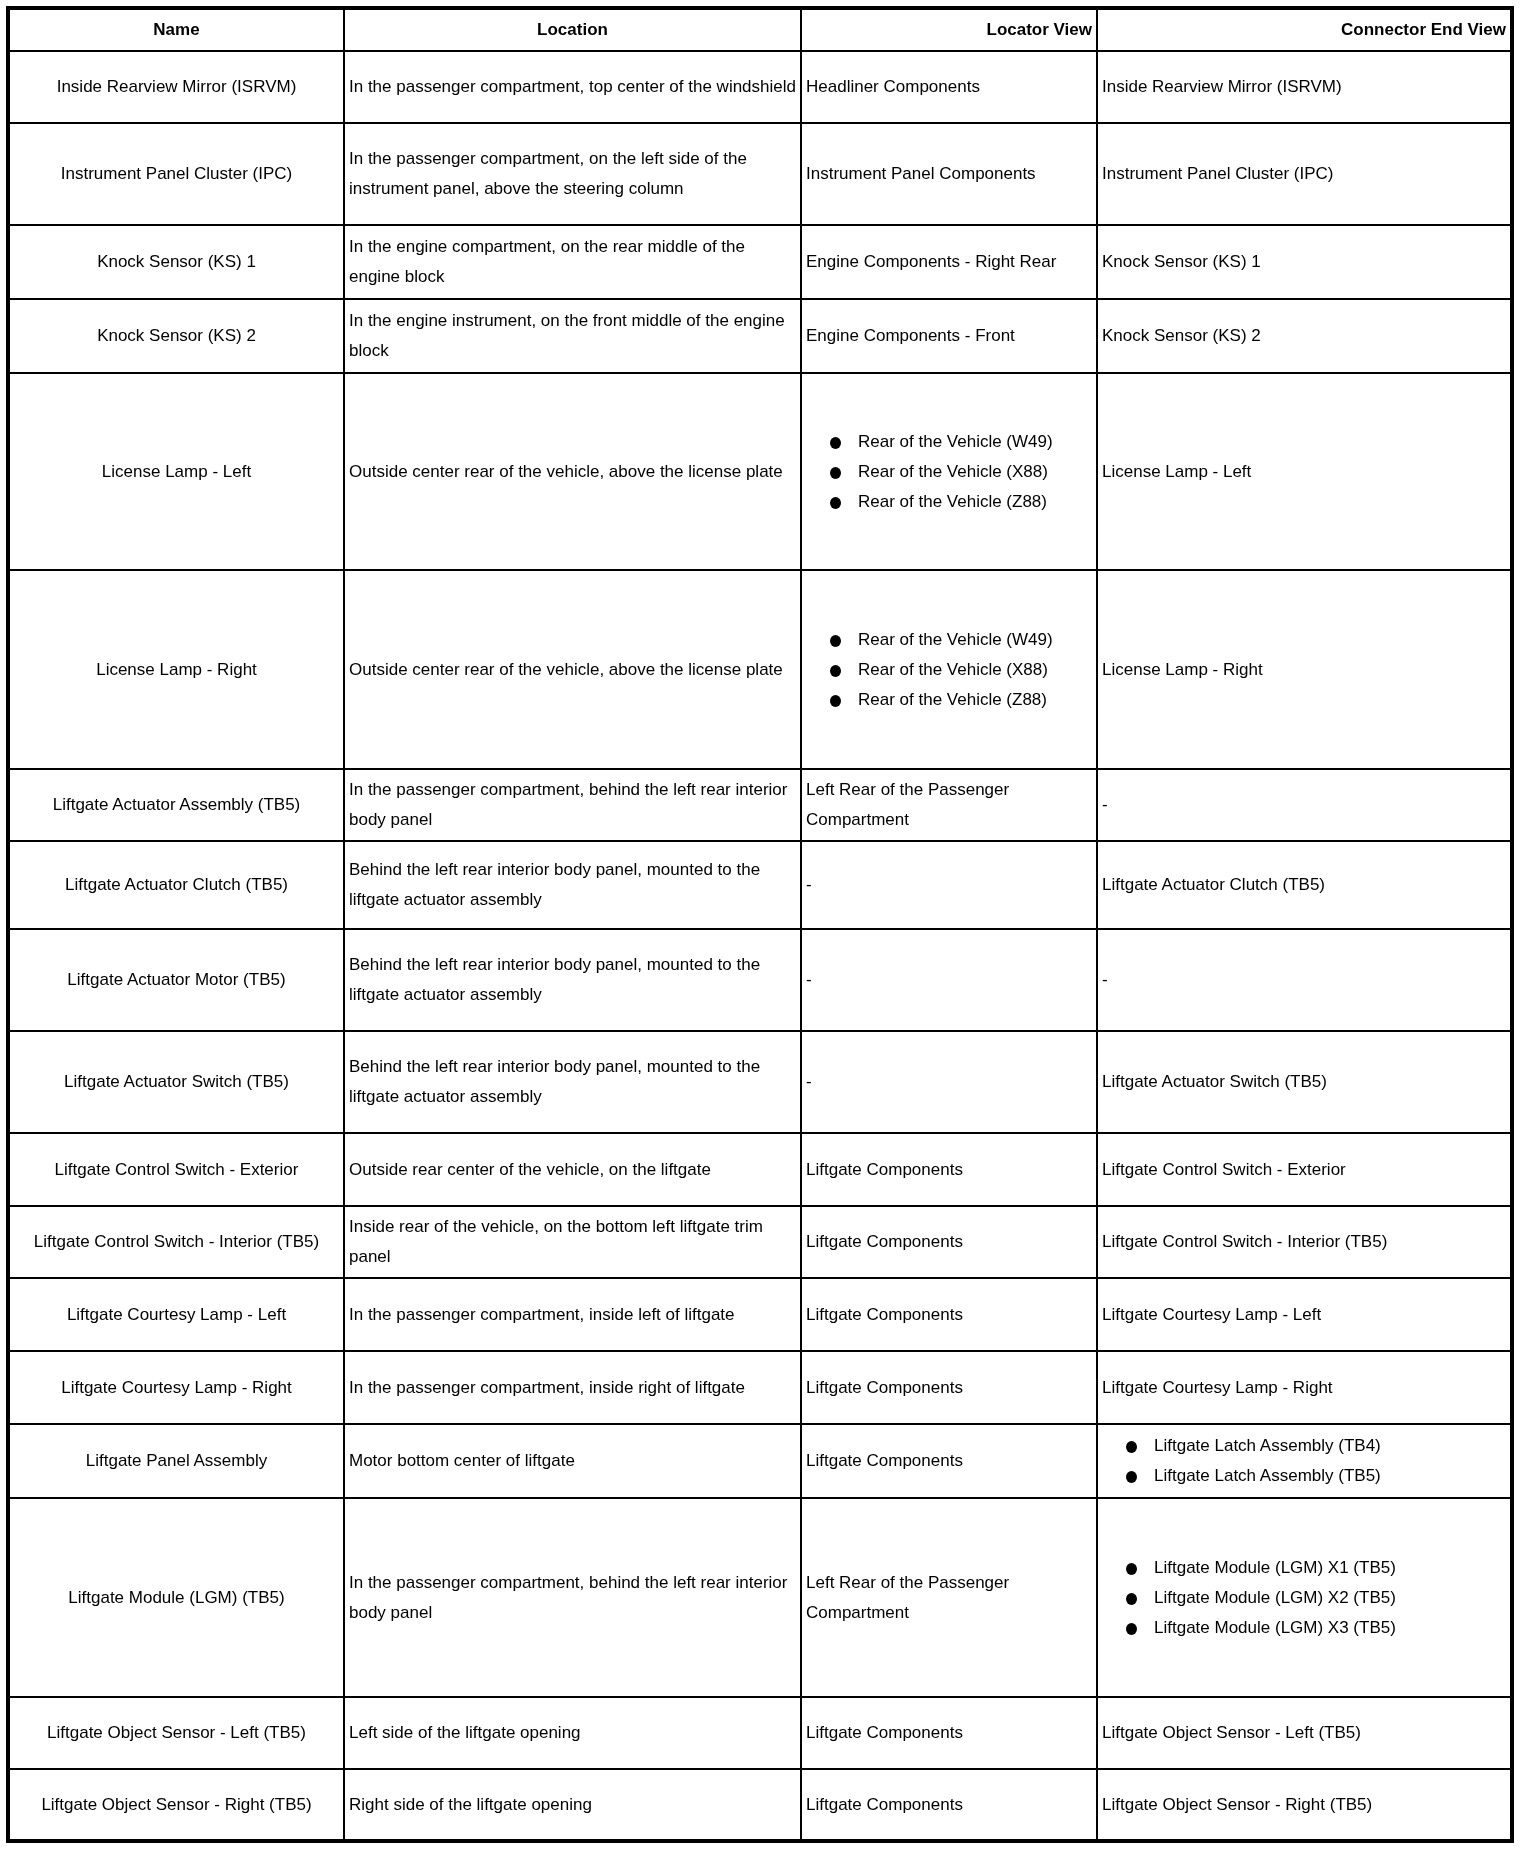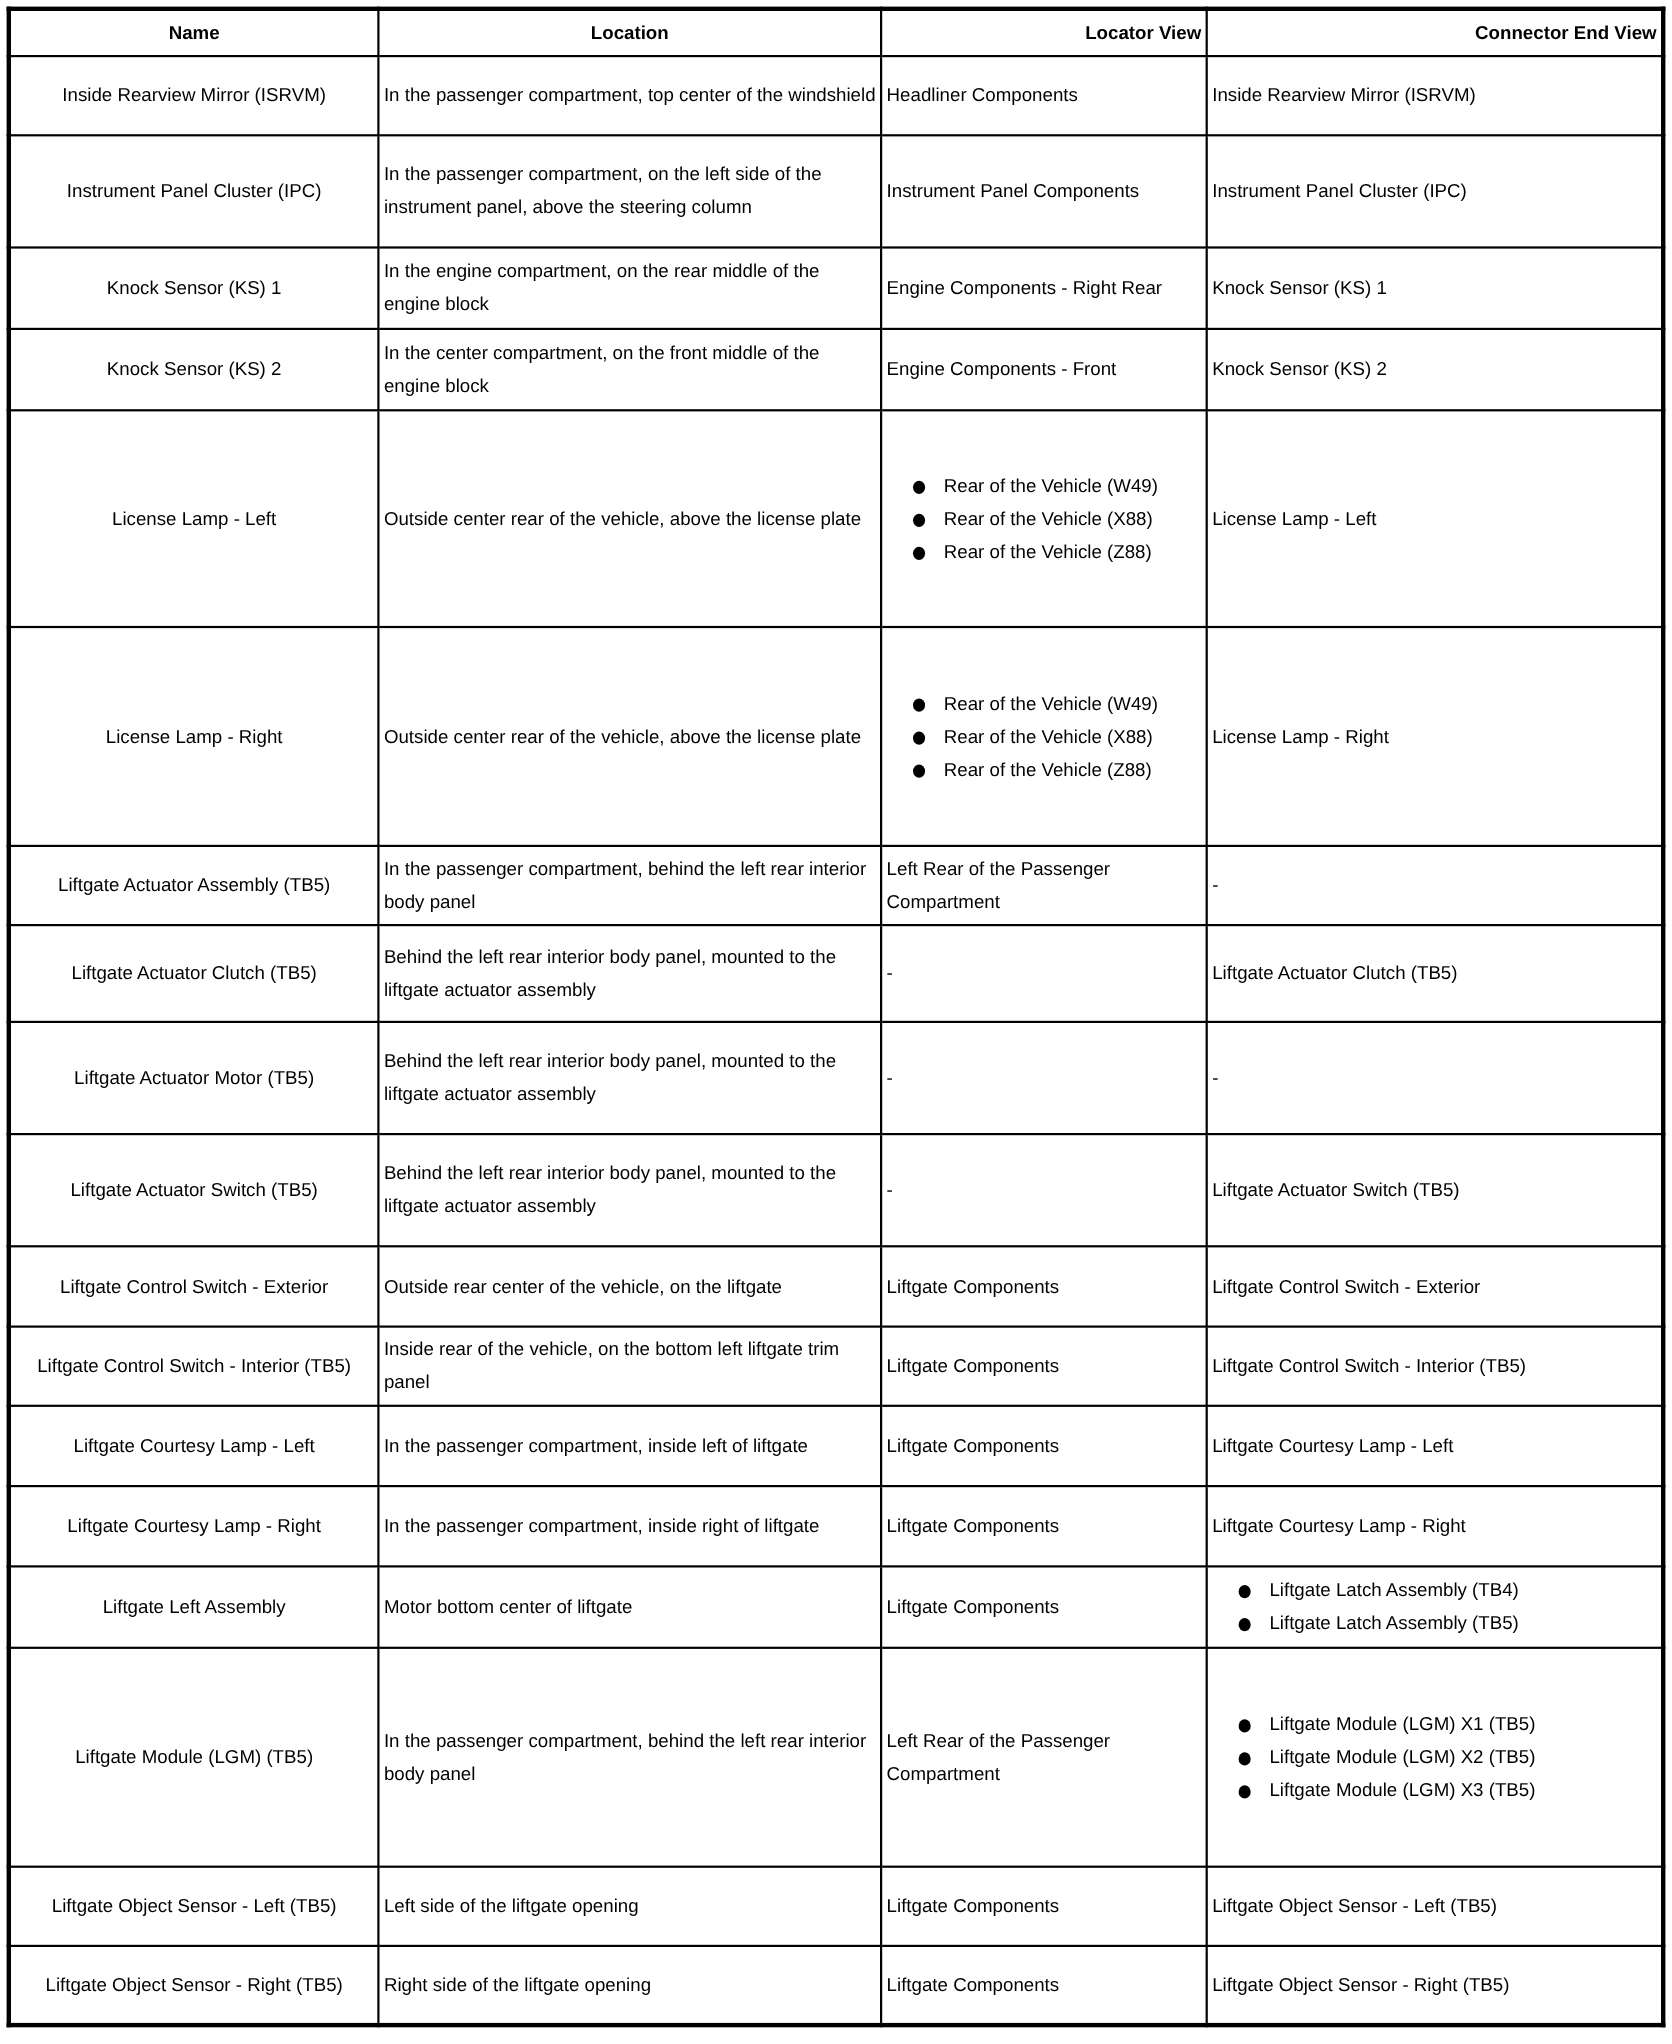--- a/index.html
+++ b/index.html
@@ -66,21 +66,21 @@
         <td class="c3">Instrument Panel Cluster (IPC)</td>
       </tr>
       <tr style="height: 74px;">
         <td class="c0">Knock Sensor (KS) 1</td>
         <td class="c1">In the engine compartment, on the rear middle of the engine block</td>
         <td class="c2">Engine Components - Right Rear</td>
         <td class="c3">Knock Sensor (KS) 1</td>
       </tr>
       <tr style="height: 74px;">
         <td class="c0">Knock Sensor (KS) 2</td>
-        <td class="c1">In the center compartment, on the front middle of the engine block</td>
+        <td class="c1">In the engine instrument, on the front middle of the engine block</td>
         <td class="c2">Engine Components - Front</td>
         <td class="c3">Knock Sensor (KS) 2</td>
       </tr>
       <tr style="height: 197px;">
         <td class="c0">License Lamp - Left</td>
         <td class="c1">Outside center rear of the vehicle, above the license plate</td>
         <td class="c2">
           <ul class="bl">
             <li>Rear of the Vehicle (W49)</li>
             <li>Rear of the Vehicle (X88)</li>
@@ -143,21 +143,21 @@
         <td class="c2">Liftgate Components</td>
         <td class="c3">Liftgate Courtesy Lamp - Left</td>
       </tr>
       <tr style="height: 73px;">
         <td class="c0">Liftgate Courtesy Lamp - Right</td>
         <td class="c1">In the passenger compartment, inside right of liftgate</td>
         <td class="c2">Liftgate Components</td>
         <td class="c3">Liftgate Courtesy Lamp - Right</td>
       </tr>
       <tr style="height: 74px;">
-        <td class="c0">Liftgate Left Assembly</td>
+        <td class="c0">Liftgate Panel Assembly</td>
         <td class="c1">Motor bottom center of liftgate</td>
         <td class="c2">Liftgate Components</td>
         <td class="c3">
           <ul class="bl">
             <li>Liftgate Latch Assembly (TB4)</li>
             <li>Liftgate Latch Assembly (TB5)</li>
           </ul>
         </td>
       </tr>
       <tr style="height: 199px;">

